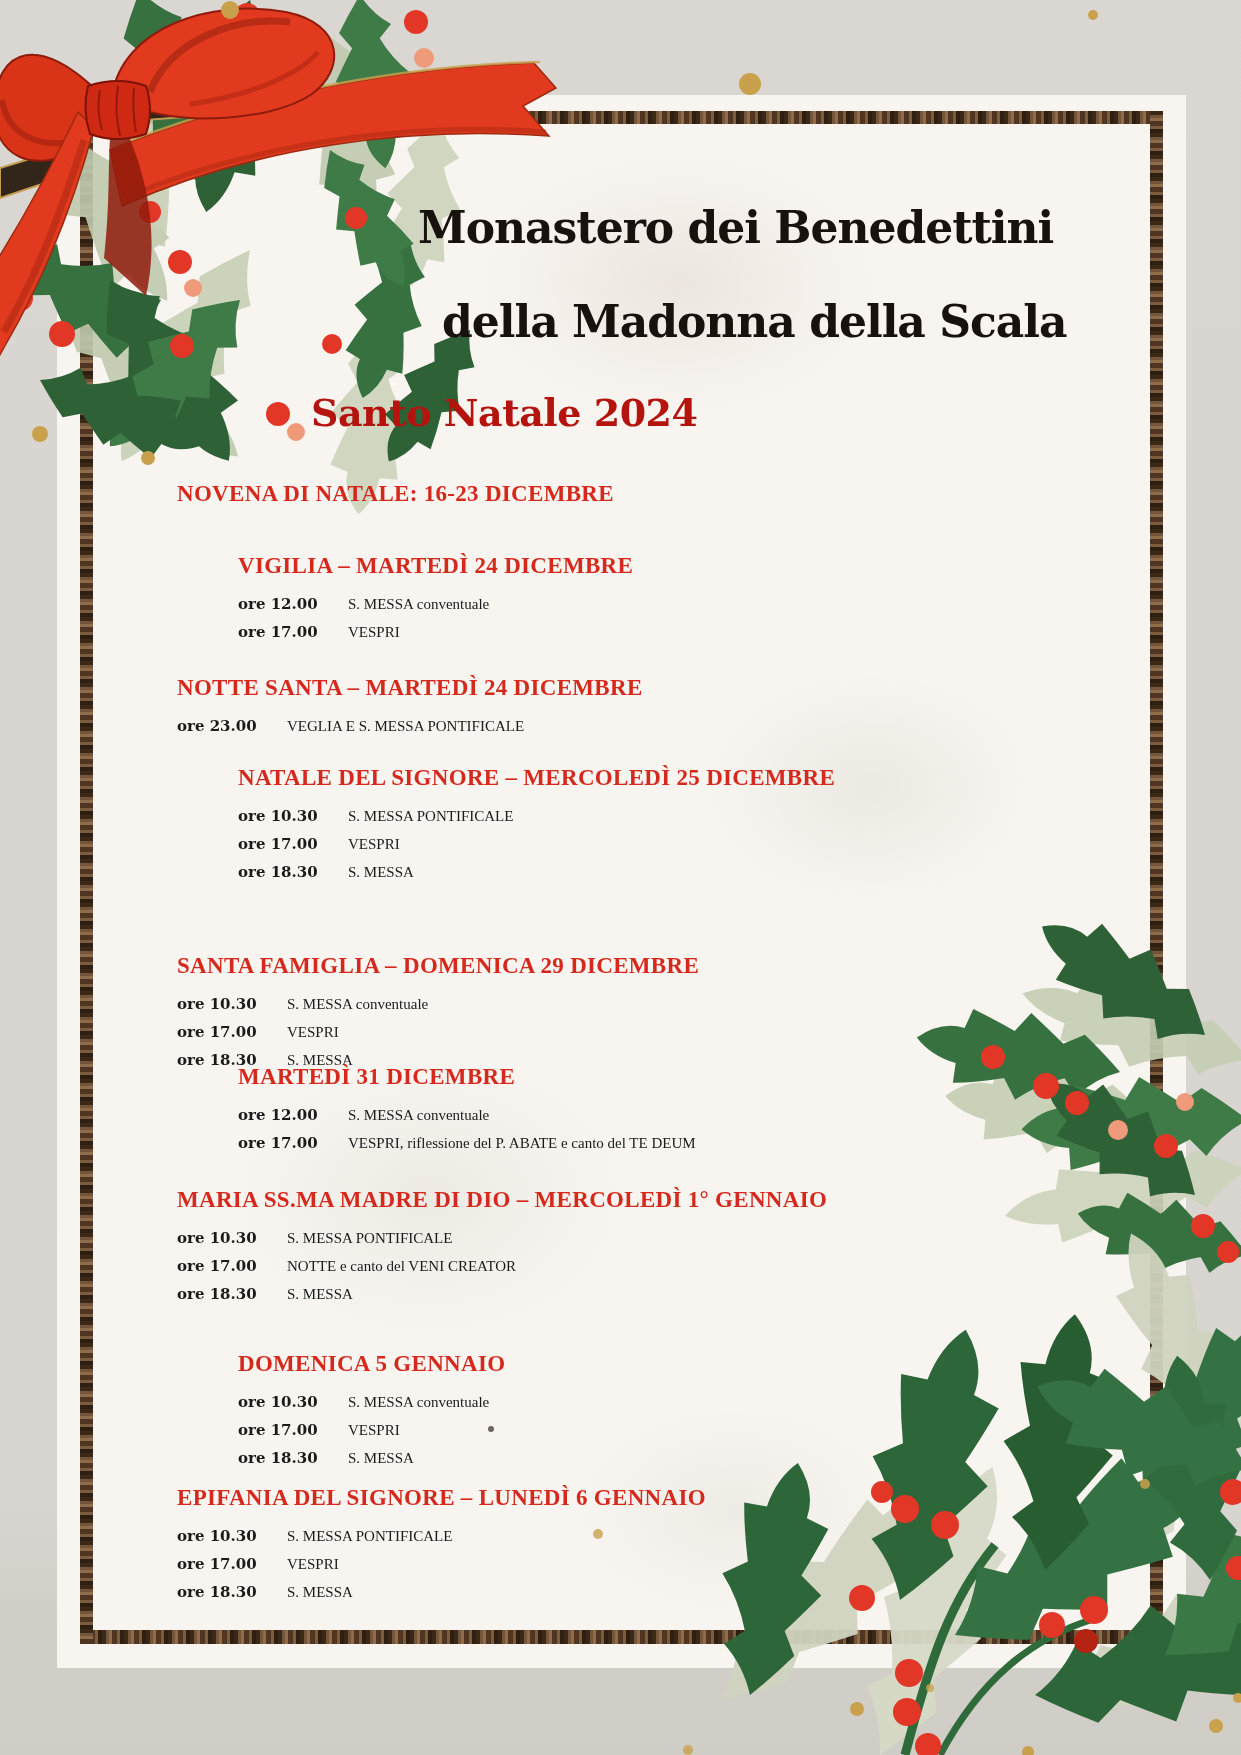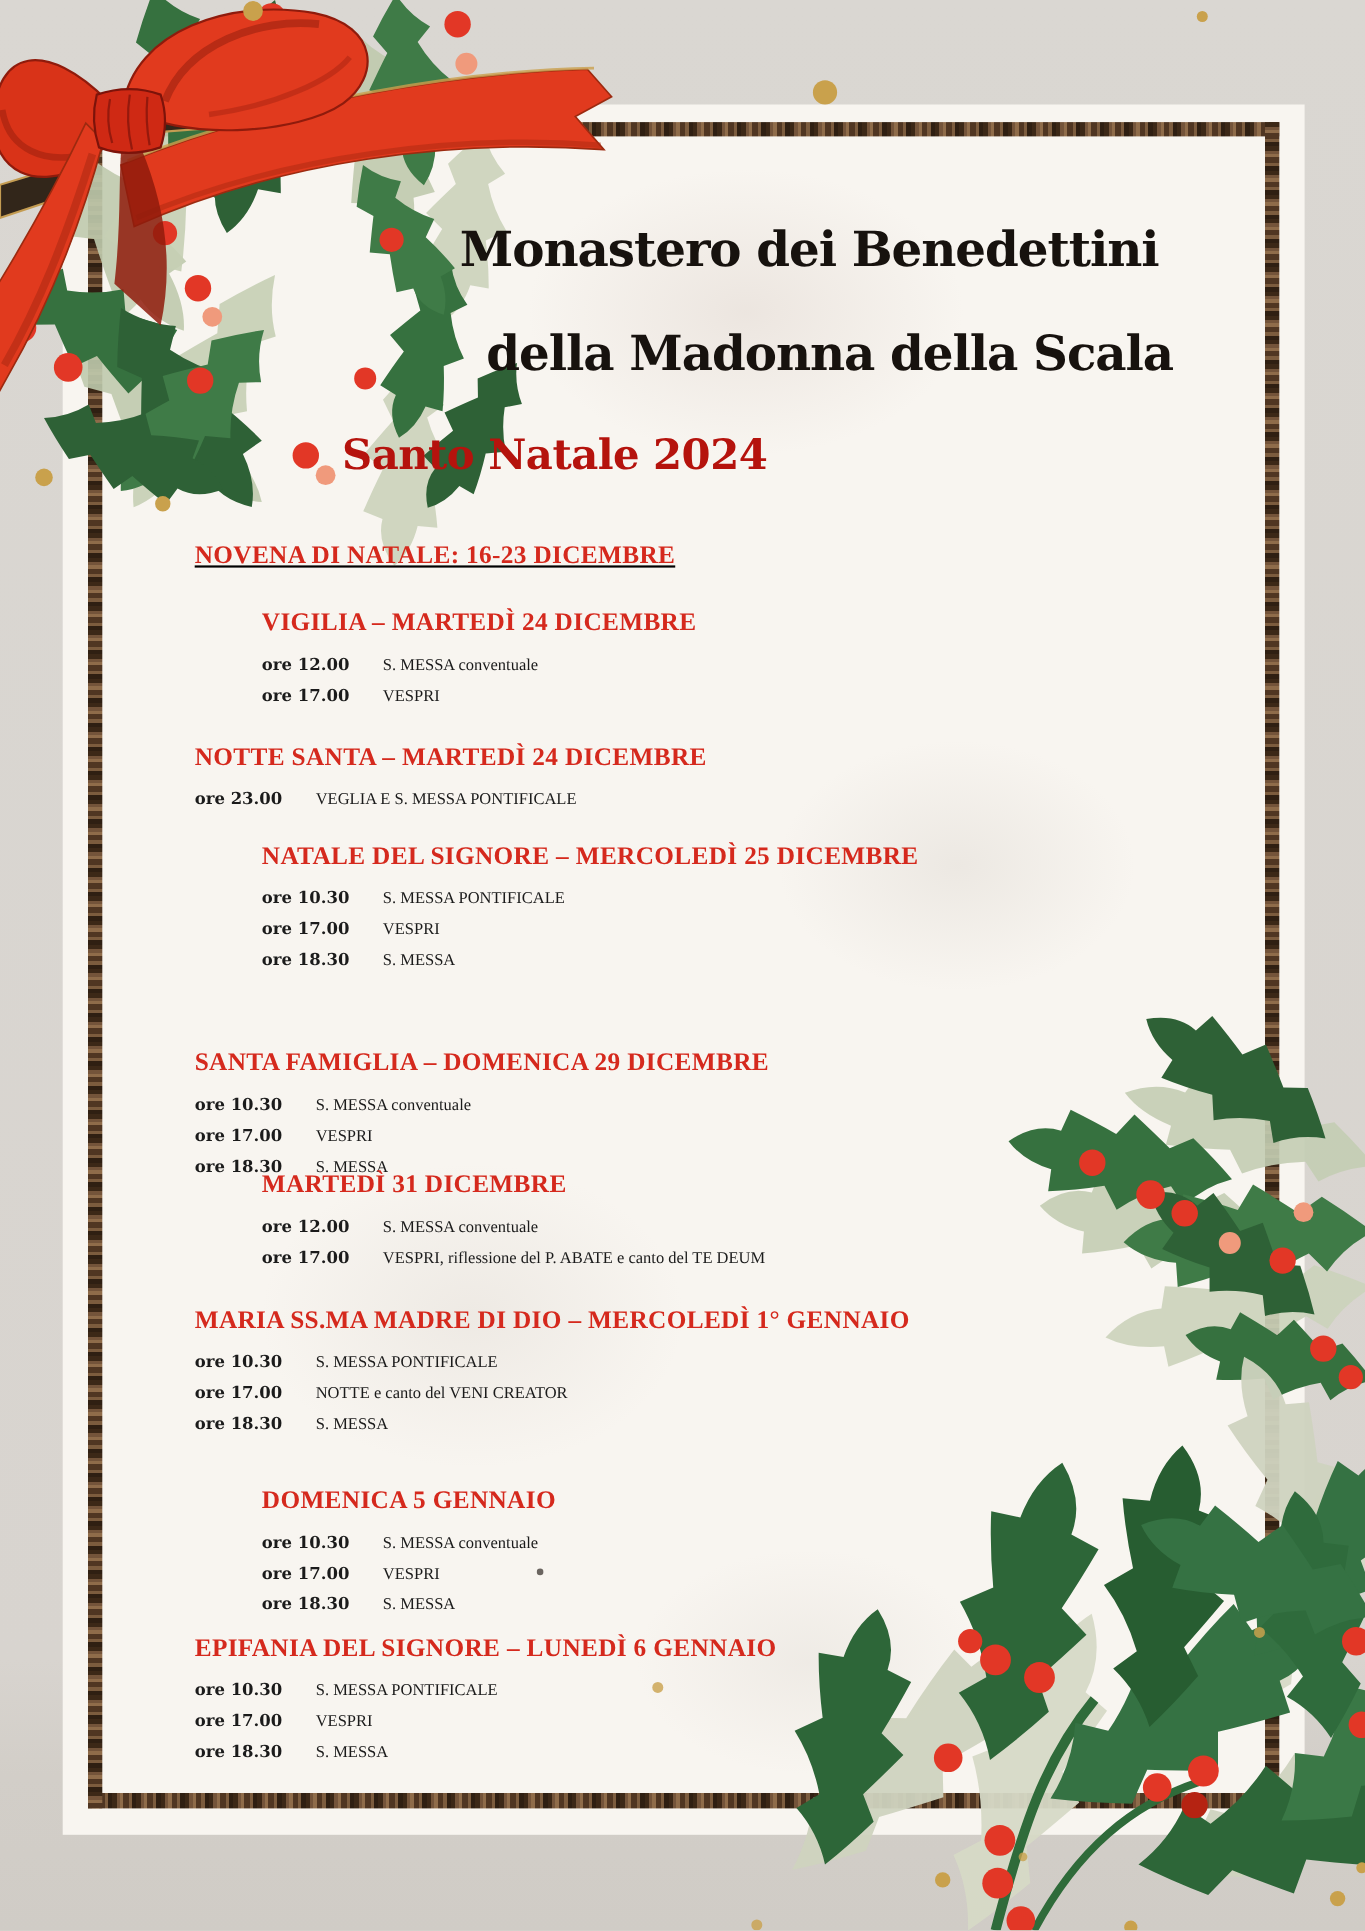--- a/index.html
+++ b/index.html
@@ -173,21 +173,21 @@
         <circle cx="1028" cy="1752" r="6"></circle>
       <circle cx="688" cy="1750" r="5" opacity=".8"></circle>
     </g>
     <circle cx="491" cy="1429" r="3" fill="#6b6560"></circle>
   </svg>
 
   <div class="title l1">Monastero dei Benedettini</div>
   <div class="title l2">della Madonna della Scala</div>
   <div class="title sub">Santo Natale 2024</div>
 
-  <div class="section lvlA" style="top:491px;text-decoration:underline;">
+  <div class="section lvlA" style="top:480px;">
     <div class="heading">NOVENA DI NATALE: 16-23 DICEMBRE</div>
   </div>
 
   <div class="section lvlB" style="top:552px;">
     <div class="heading">VIGILIA – MARTEDÌ 24 DICEMBRE</div>
     <div class="rows">
       <div class="row">
         <span class="time">ore 12.00</span>
         <span class="desc">S. MESSA conventuale</span>
       </div>

